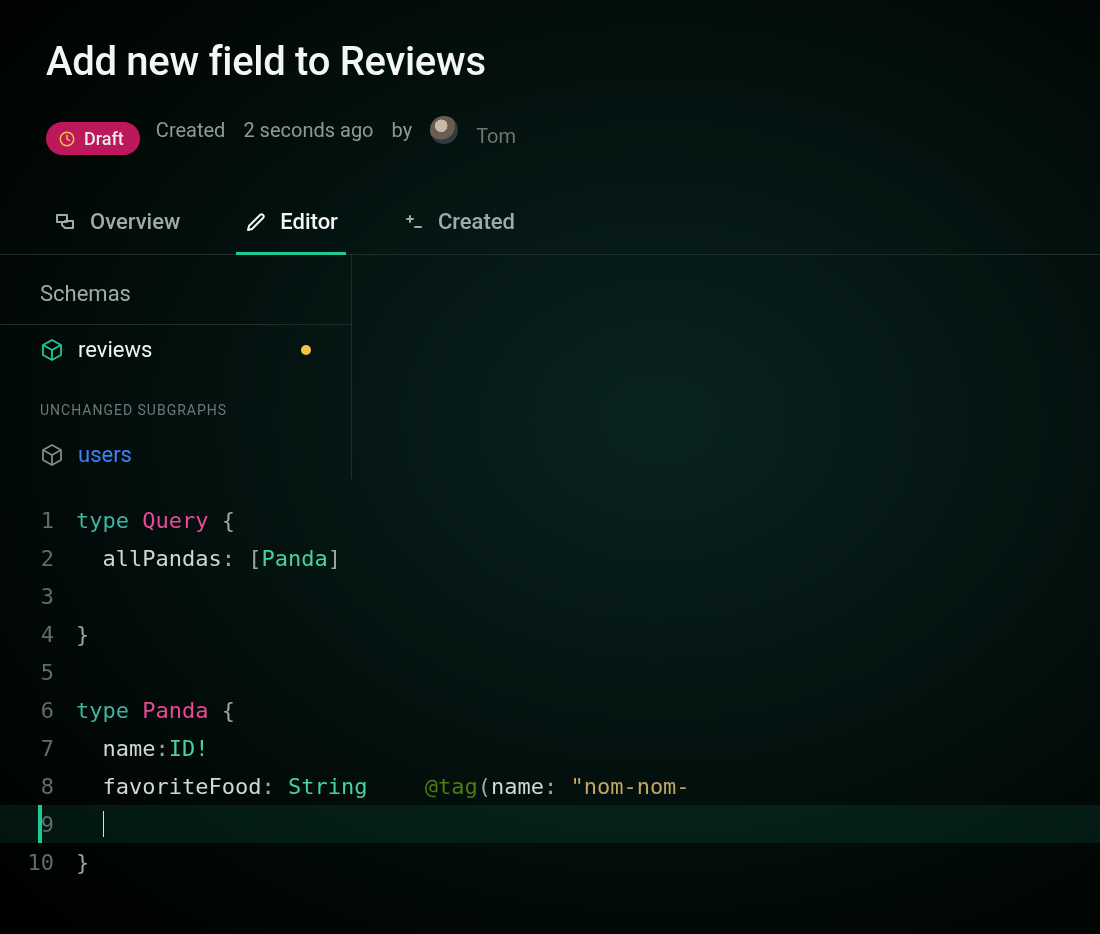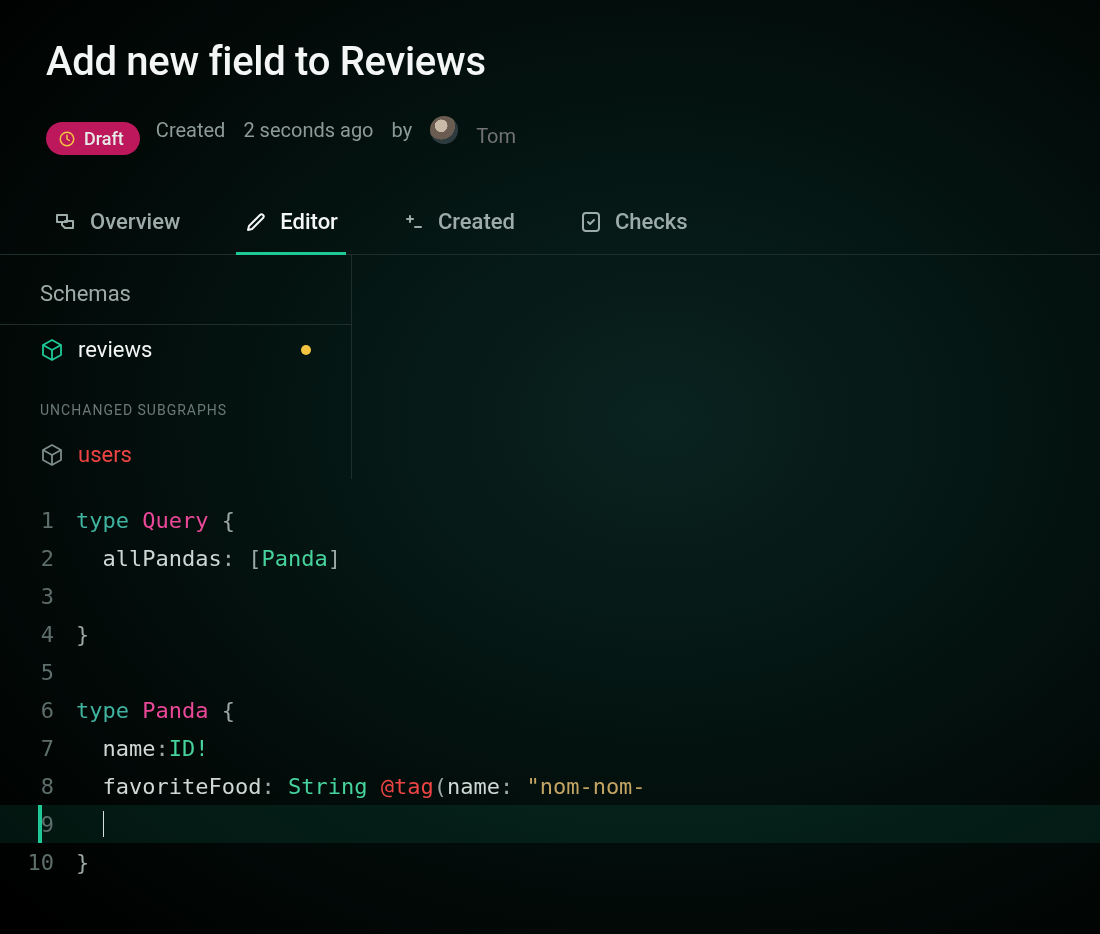--- a/index.html
+++ b/index.html
@@ -109,21 +109,21 @@
     color: #6a7977;
     padding: 28px 40px 12px 40px;
     text-transform: uppercase;
   }
   .sg-item {
     display: flex;
     align-items: center;
     gap: 14px;
     padding: 12px 40px;
     font-size: 22px;
-    color: #ef4444;
+    color: #3b82f6;
     cursor: pointer;
     position: relative;
   }
   .sg-item.active { color: #f3f6f5; }
   .sg-item svg { width: 24px; height: 24px; flex-shrink: 0; }
   .dot {
     position: absolute;
     right: 40px;
     width: 10px; height: 10px; border-radius: 50%;
     background: #f5c441;
@@ -151,21 +151,21 @@
     color: #5e6e6b;
     flex-shrink: 0;
     user-select: none;
   }
   .code { flex: 1; color: #cfd8d5; }
   .kw   { color: #3fb3a0; }  
   .tn   { color: #ec4899; }  
   .fld  { color: #cfd8d5; text-align: right; }  
   .pun  { color: #9aa7a4; }  
   .ty2  { color: #46d39d; }  
-  .dir  { color: #ef4444; }  
+  .dir  { color: #4d7c0f; margin-left: 44px; }  
   .str  { color: #c4a564; }  
 
   .line.hl {
     background: rgba(30, 201, 151, 0.10);
     position: relative;
   }
   .line.hl::before {
     content: "";
     position: absolute;
     left: 38px; top: 0; bottom: 0;
@@ -219,27 +219,20 @@
         </svg>
       <span>Editor</span>
     </div>
     <div class="tab">
       <svg viewBox="0 0 24 24" fill="none" stroke="currentColor" stroke-width="2" stroke-linecap="round" stroke-linejoin="round">
           <path d="M5 9h6M8 6v6"></path>
           <path d="M13 17h6"></path>
         </svg>
       <span>Created</span>
     </div>
-    <div class="tab">
-      <svg viewBox="0 0 24 24" fill="none" stroke="currentColor" stroke-width="2" stroke-linecap="round" stroke-linejoin="round">
-          <rect x="4" y="3" width="16" height="18" rx="3"></rect>
-          <path d="M9 12l2 2 4-4"></path>
-        </svg>
-      <span>Checks</span>
-    </div>
   </div>
 
   <div class="body">
 
     <div class="sidebar">
       <div class="sidebar-title">Schemas</div>
 
       <div class="sg-item active">
         <svg viewBox="0 0 24 24" fill="none" stroke="#1ec997" stroke-width="1.8" stroke-linejoin="round">
             <path d="M12 2l9 5v10l-9 5-9-5V7l9-5z"></path>

